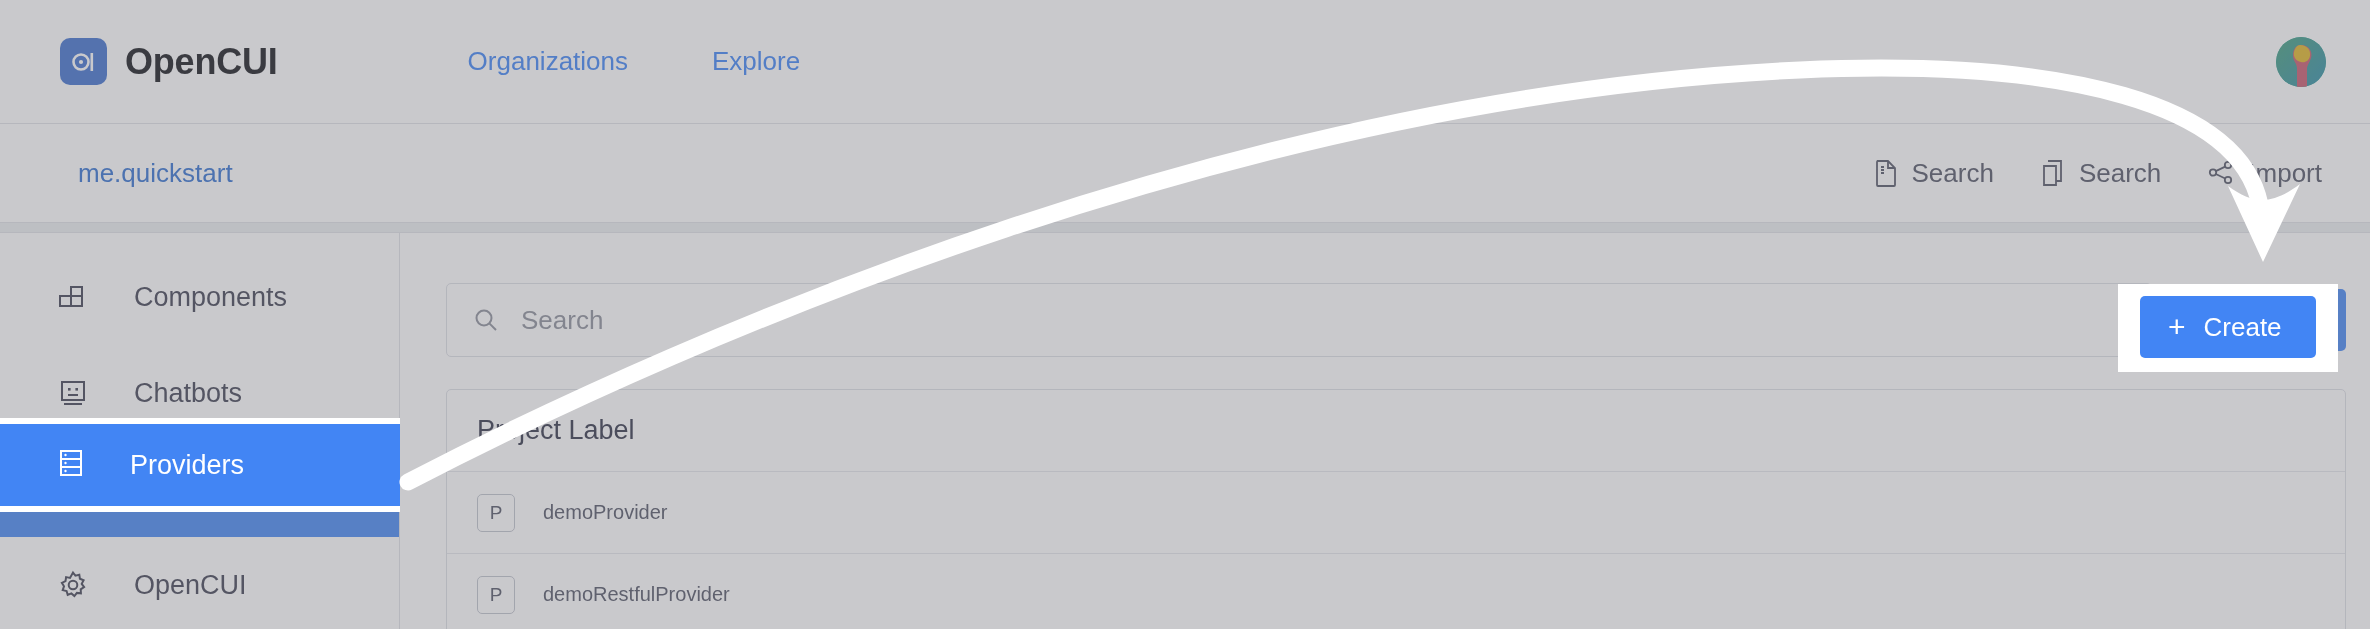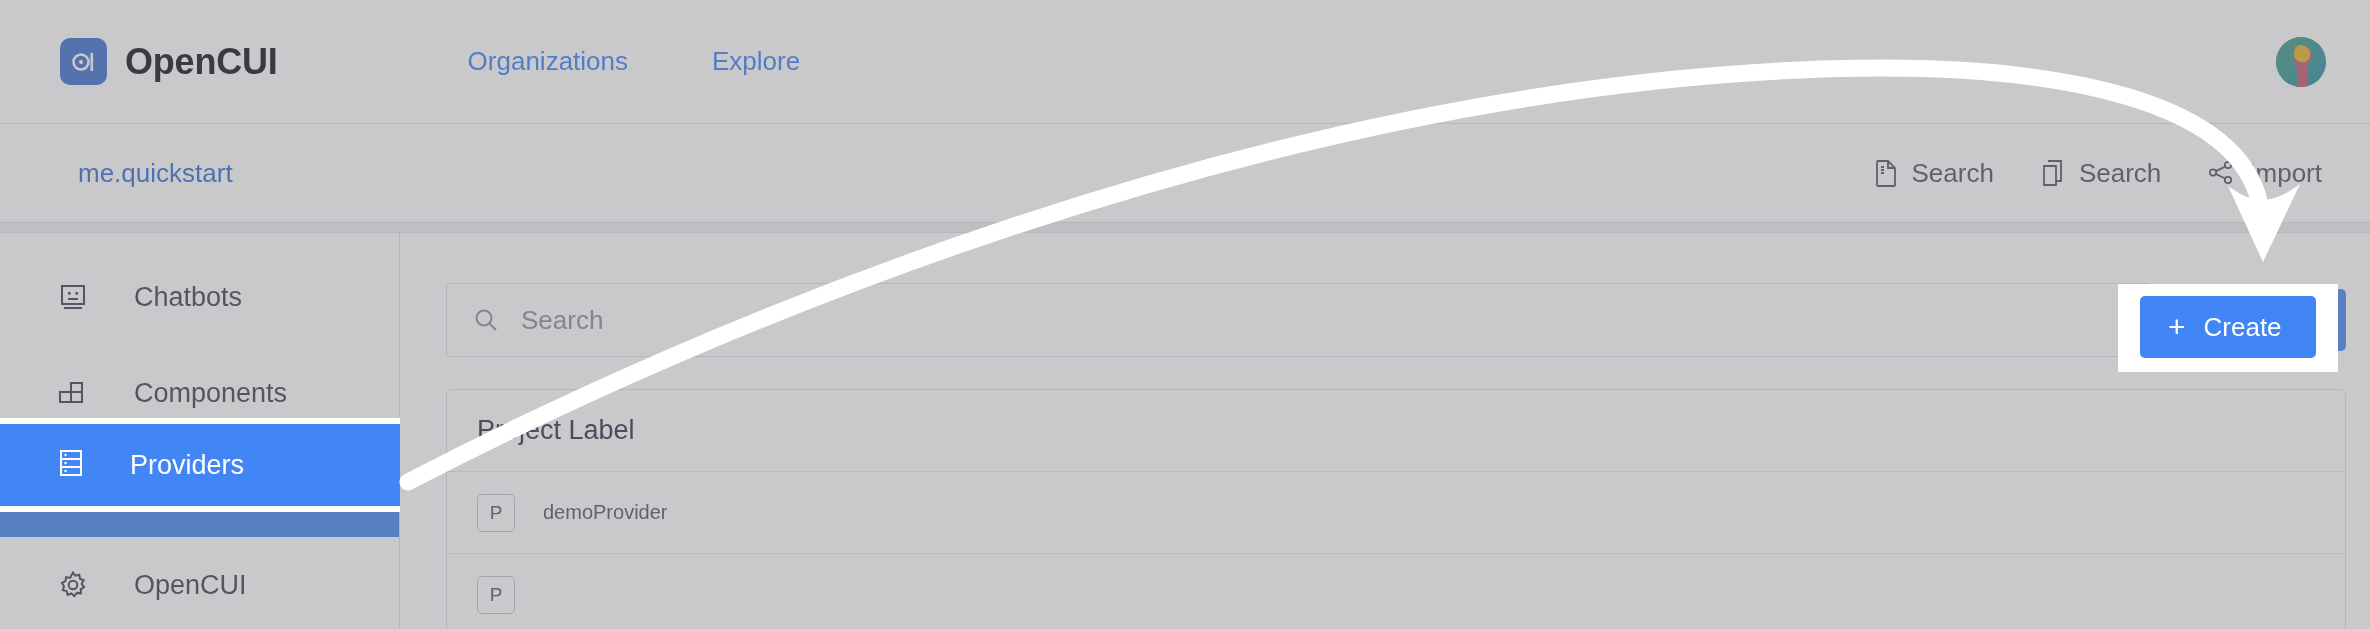--- a/index.html
+++ b/index.html
@@ -385,39 +385,39 @@
 
   <div class="band"></div>
 
   <div class="body">
 
     <aside class="sidebar">
 
       <div class="nav-item">
         <span class="nav-ico">
           <svg width="30" height="30" viewBox="0 0 30 30" fill="none" stroke="#3d3f50" stroke-width="2">
+            <rect x="2" y="14" width="11" height="10"></rect>
+            <rect x="13" y="14" width="11" height="10"></rect>
+            <rect x="13" y="5" width="11" height="9"></rect>
+          </svg>
+        </span>
+        <span class="nav-label">Components</span>
+      </div>
+
+      <div class="nav-item">
+        <span class="nav-ico">
+          <svg width="30" height="30" viewBox="0 0 30 30" fill="none" stroke="#3d3f50" stroke-width="2">
             <rect x="4" y="4" width="22" height="18"></rect>
             <rect x="10" y="10" width="2.6" height="2.6" fill="#3d3f50" stroke="none"></rect>
             <rect x="17.4" y="10" width="2.6" height="2.6" fill="#3d3f50" stroke="none"></rect>
             <path d="M10 17 h10"></path>
             <path d="M6 26 h18"></path>
           </svg>
         </span>
         <span class="nav-label">Chatbots</span>
-      </div>
-
-      <div class="nav-item">
-        <span class="nav-ico">
-          <svg width="30" height="30" viewBox="0 0 30 30" fill="none" stroke="#3d3f50" stroke-width="2">
-            <rect x="2" y="14" width="11" height="10"></rect>
-            <rect x="13" y="14" width="11" height="10"></rect>
-            <rect x="13" y="5" width="11" height="9"></rect>
-          </svg>
-        </span>
-        <span class="nav-label">Components</span>
       </div>
 
       <div class="nav-item active">
         <span class="nav-ico">
           <svg width="30" height="30" viewBox="0 0 30 30" fill="none" stroke="#ffffff" stroke-width="2">
             <rect x="5" y="3" width="20" height="24"></rect>
             <path d="M5 11 h20 M5 19 h20"></path>
             <circle cx="9.5" cy="7" r="1.2" fill="#ffffff" stroke="none"></circle>
             <circle cx="9.5" cy="15" r="1.2" fill="#ffffff" stroke="none"></circle>
             <circle cx="9.5" cy="23" r="1.2" fill="#ffffff" stroke="none"></circle>
@@ -460,20 +460,21 @@
       <div class="table">
         <div class="th-row">
           <span>Project Label</span>
         </div>
         <div class="tr-row">
           <span class="badge">P</span>
           <span class="row-label">demoProvider</span>
         </div>
         <div class="tr-row">
           <span class="badge">P</span>
+          <span class="row-label">demoRestfulProvider</span>
         </div>
       </div>
 
     </main>
   </div>
 </div>
 
 <div id="dim"></div>
 
 <div class="spotlight" id="hl-create"></div>

